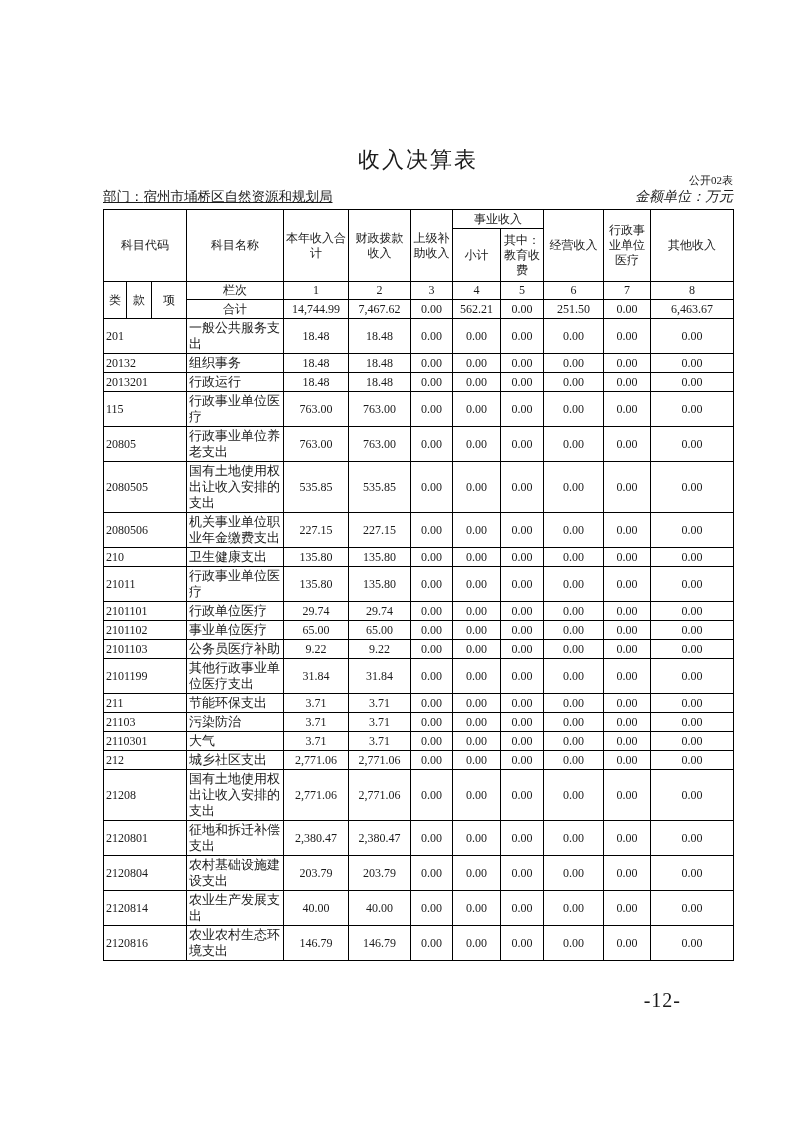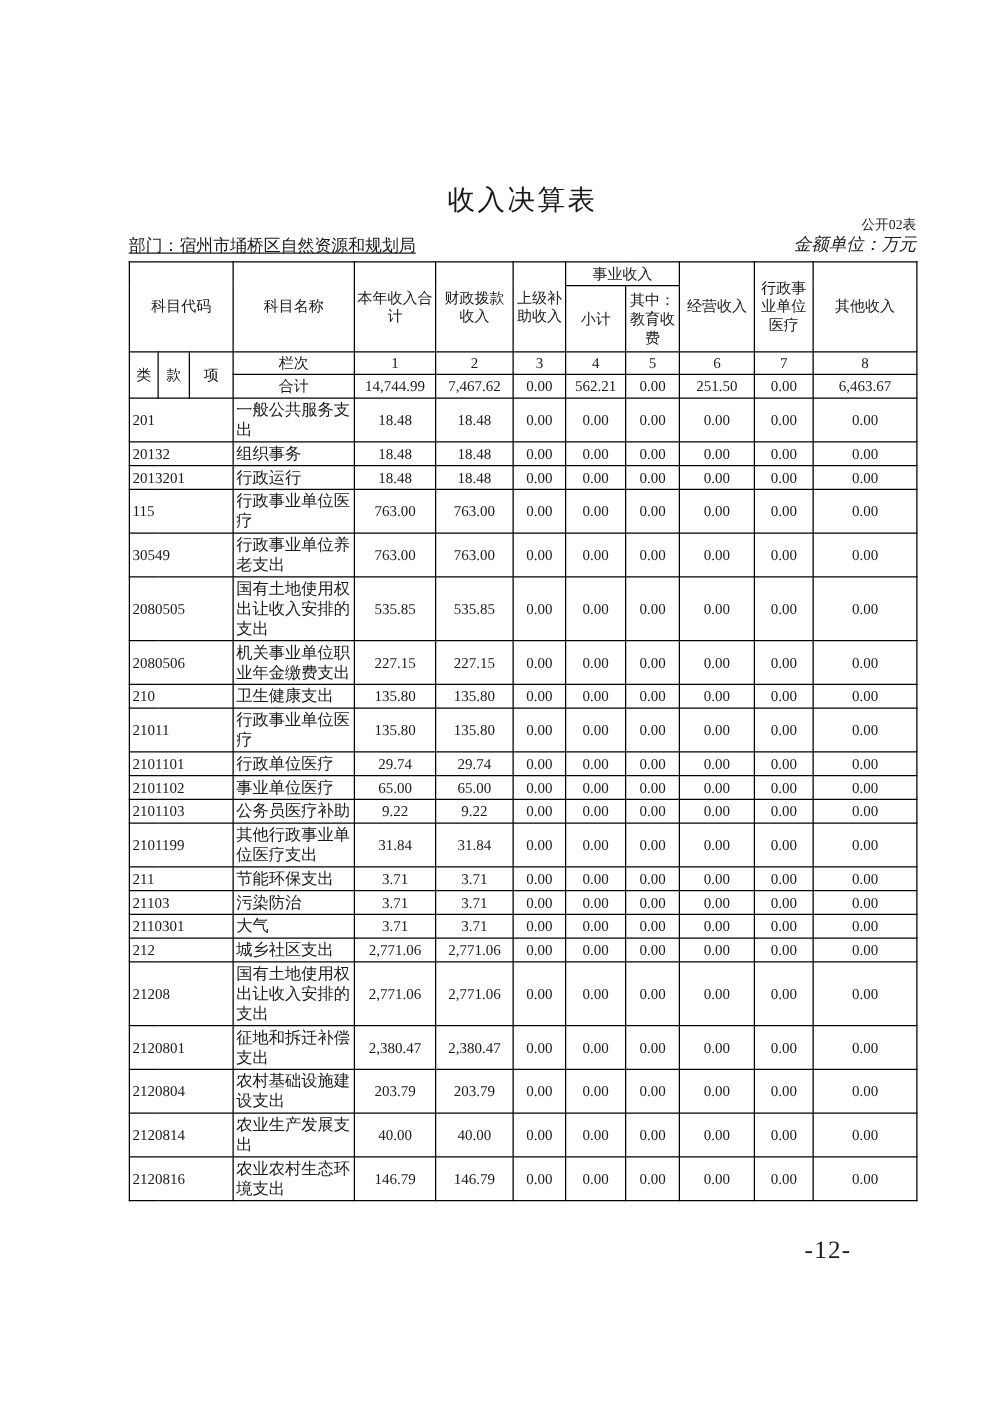--- a/index.html
+++ b/index.html
@@ -200,21 +200,21 @@
           <td class="num">763.00</td>
           <td class="num">763.00</td>
           <td class="num">0.00</td>
           <td class="num">0.00</td>
           <td class="num">0.00</td>
           <td class="num">0.00</td>
           <td class="num">0.00</td>
           <td class="num">0.00</td>
         </tr>
         <tr>
-          <td colspan="3" class="code">30549</td>
+          <td colspan="3" class="code">20805</td>
           <td class="name">行政事业单位养老支出</td>
           <td class="num">763.00</td>
           <td class="num">763.00</td>
           <td class="num">0.00</td>
           <td class="num">0.00</td>
           <td class="num">0.00</td>
           <td class="num">0.00</td>
           <td class="num">0.00</td>
           <td class="num">0.00</td>
         </tr>

